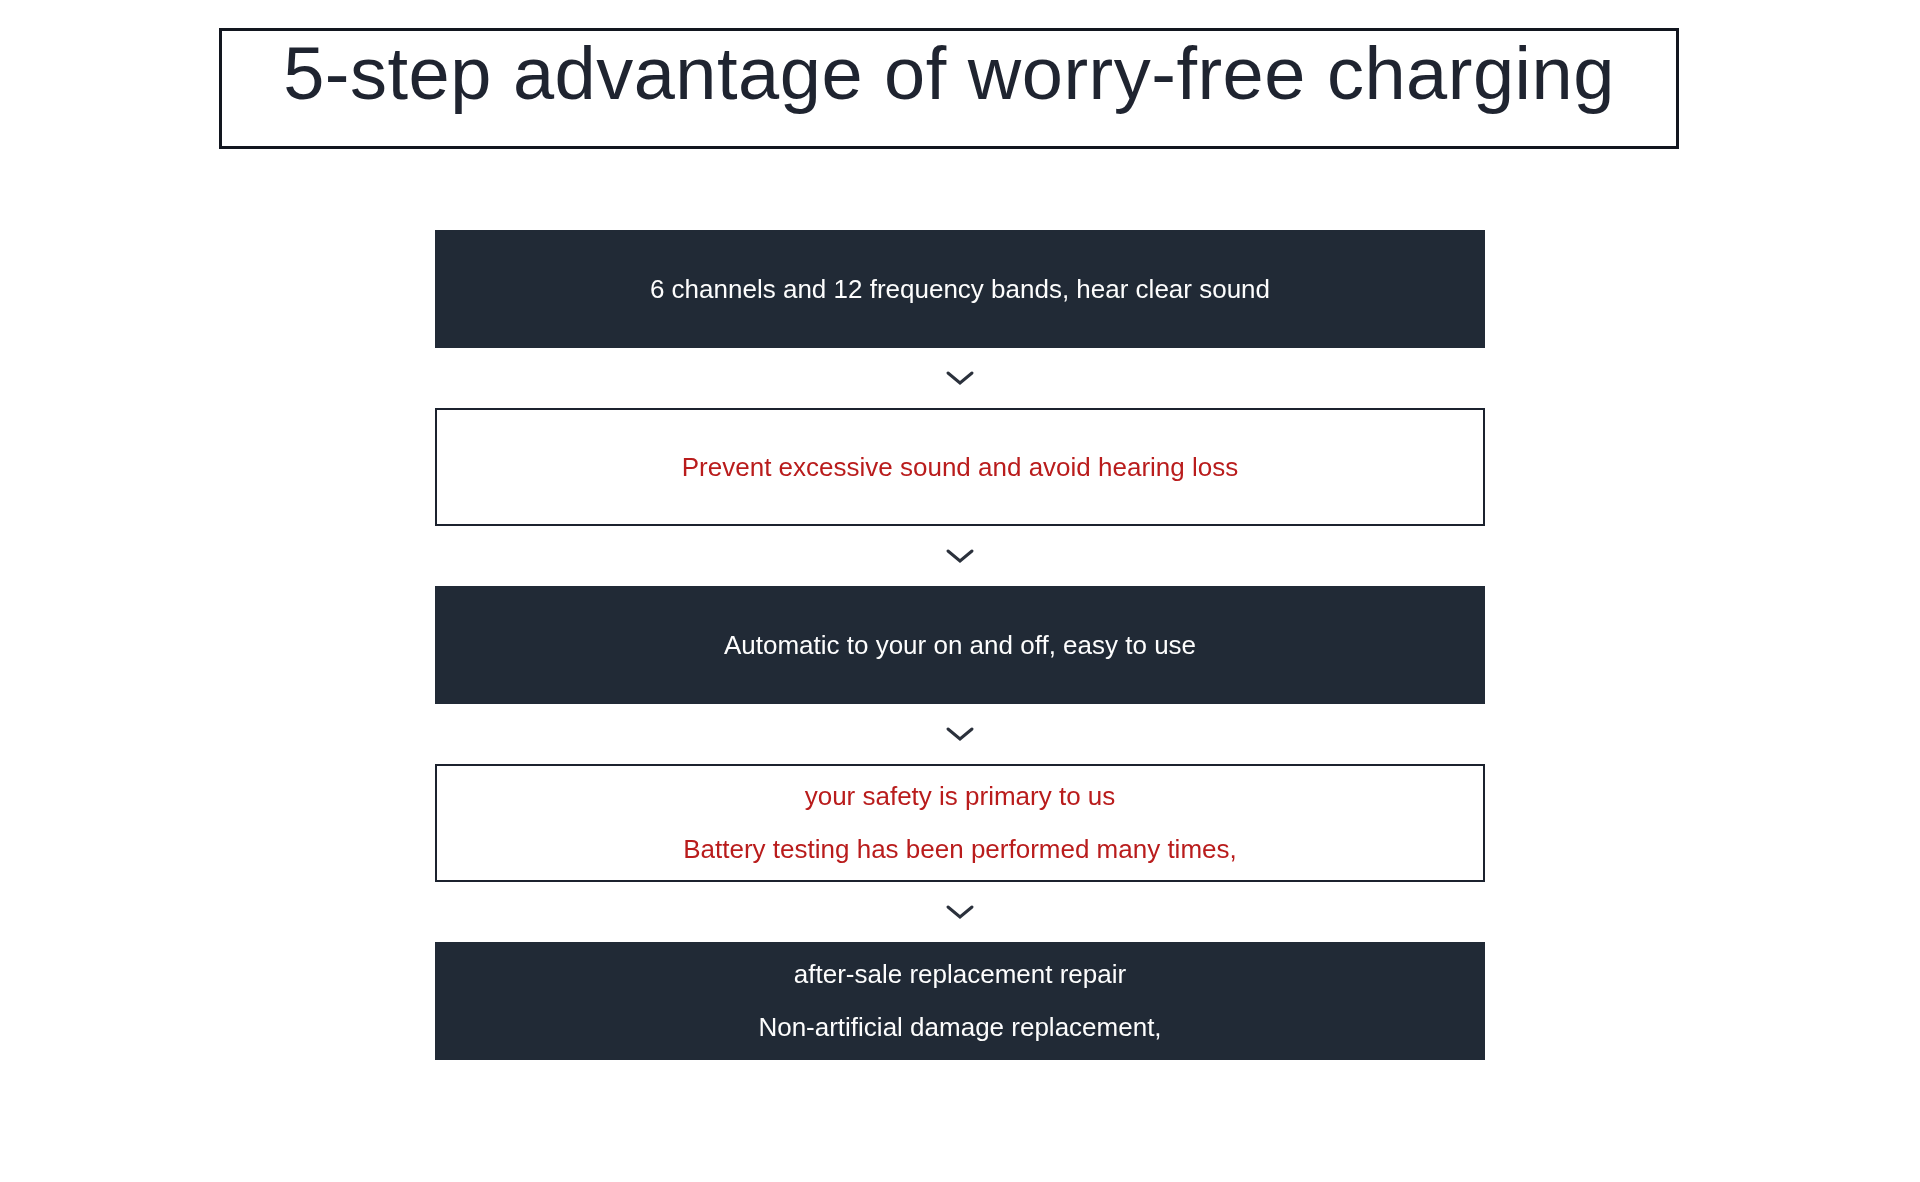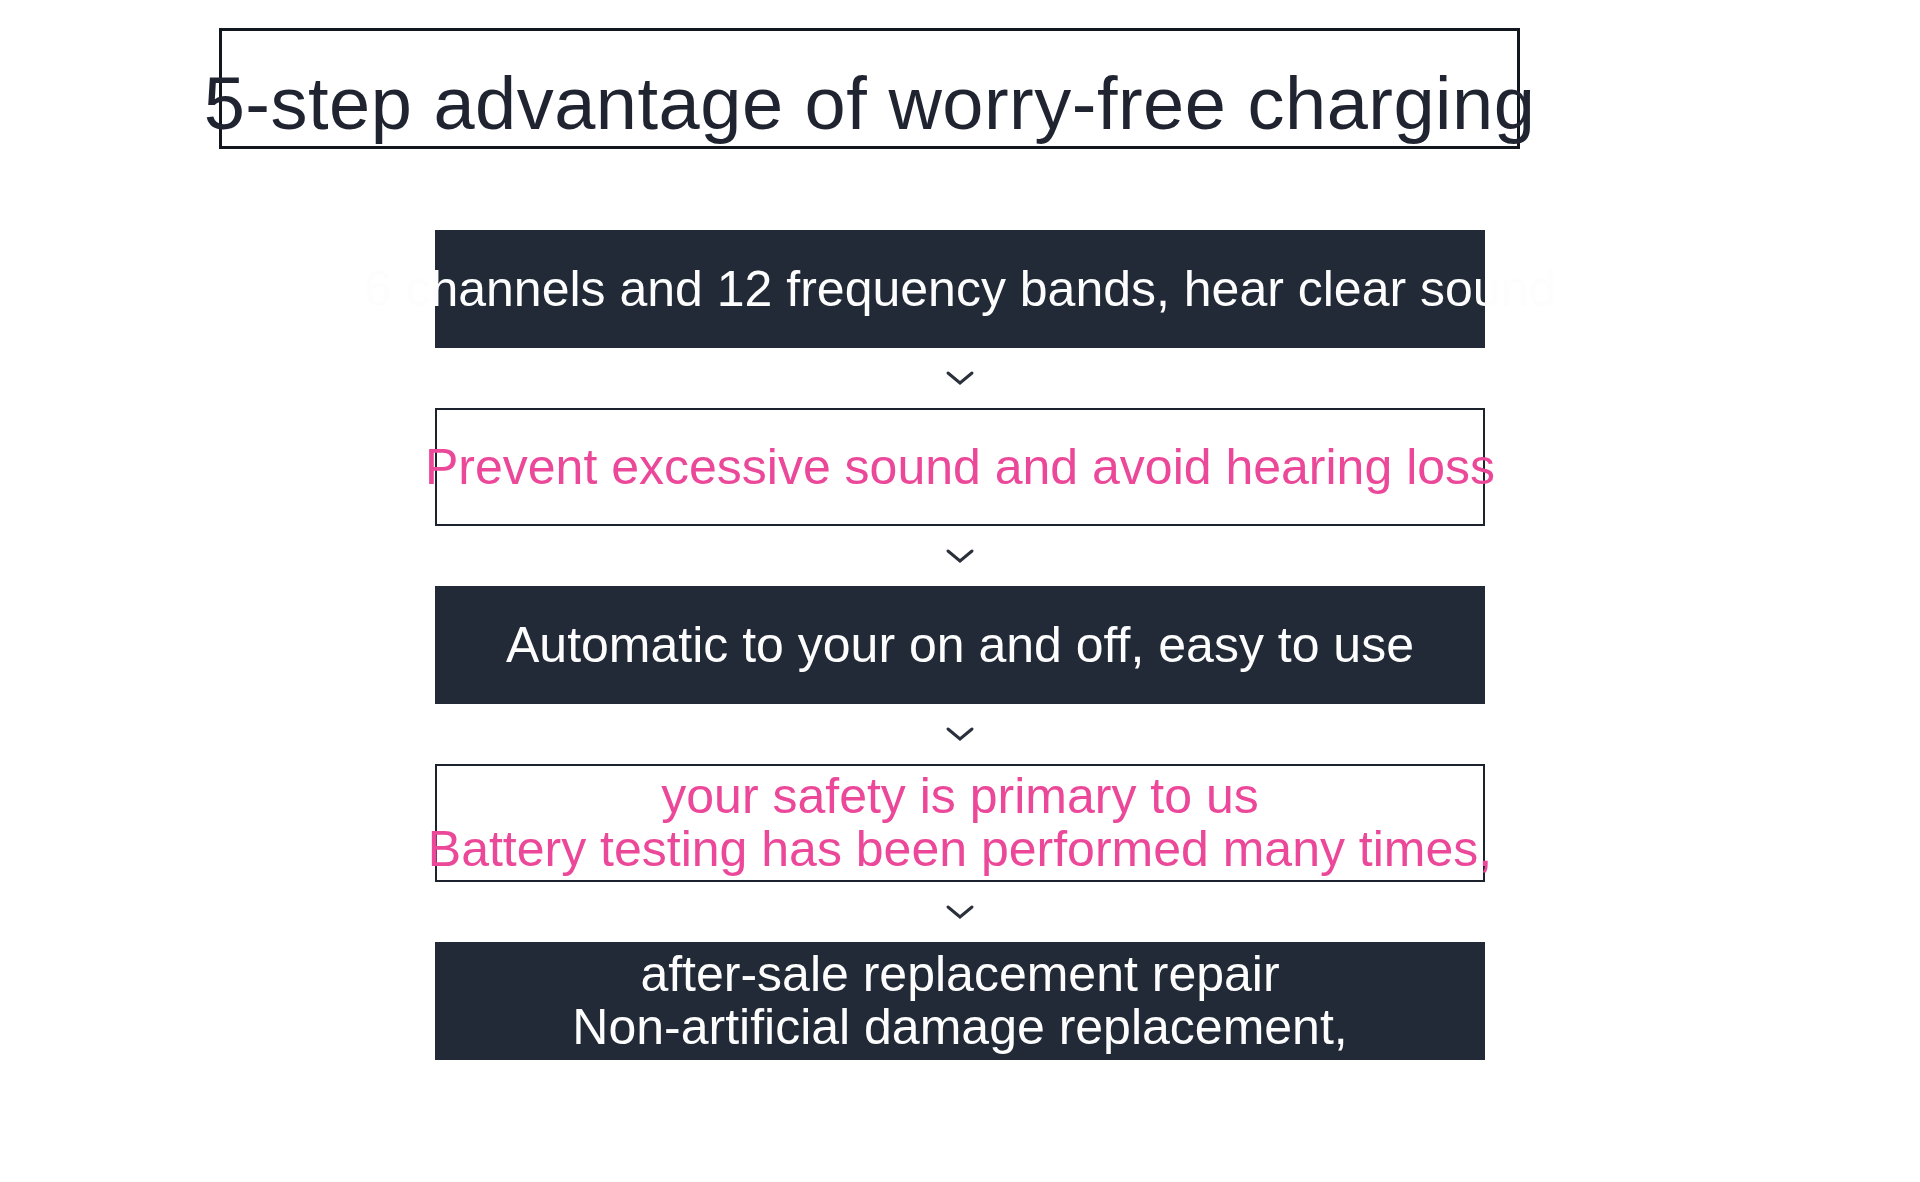--- a/index.html
+++ b/index.html
@@ -13,26 +13,26 @@
   }
   .page {
     position: absolute;
     inset: 0;
     background: #ffffff;
   }
   .title-box {
     position: absolute;
     left: 219px;
     top: 28px;
-    width: 1301px;
+    width: 1460px;
     height: 121px;
     border: 3px solid #12161f;
     background: #ffffff;
     display: flex;
-    align-items: flex-end;
+    align-items: flex-start;
     justify-content: center;
   }
   .title {
     font-size: 74px;
     font-weight: 400;
     color: #1f2430;
     letter-spacing: 0.5px;
     white-space: nowrap;
   }
   .flow {
@@ -51,24 +51,24 @@
     justify-content: center;
     text-align: center;
   }
   .step.dark {
     background: #212a36;
     color: #fdfdfd;
   }
   .step.light {
     background: #ffffff;
     border: 2px solid #1c222e;
-    color: #ec4899;
+    color: #b91c1c;
   }
   .step-text {
-    font-size: 50px;
+    font-size: 26px;
     line-height: 53px;
     white-space: nowrap;
   }
   .step-text .line { display: block; }
   .connector {
     width: 1050px;
     height: 60px;
     display: flex;
     align-items: center;
     justify-content: center;

